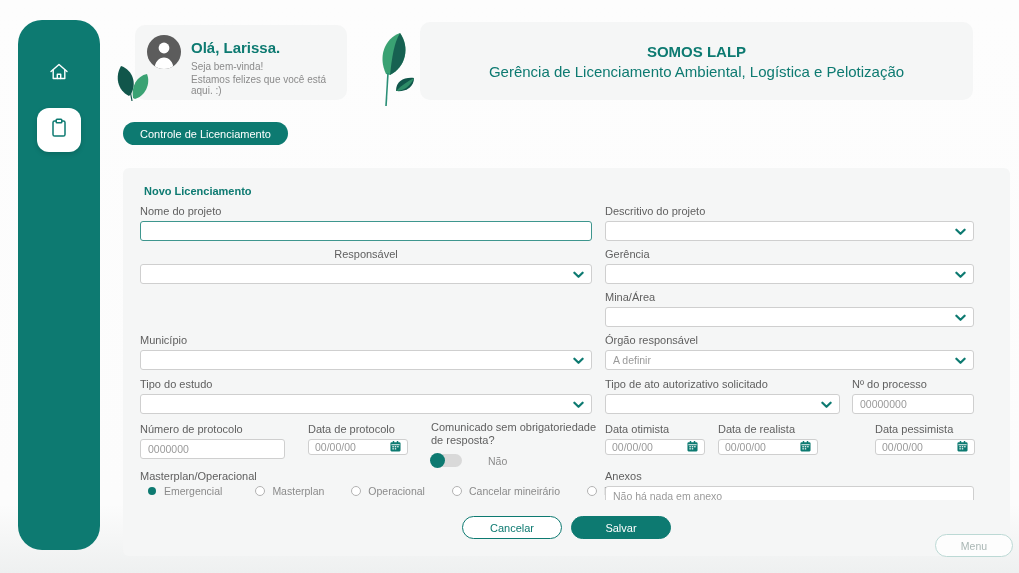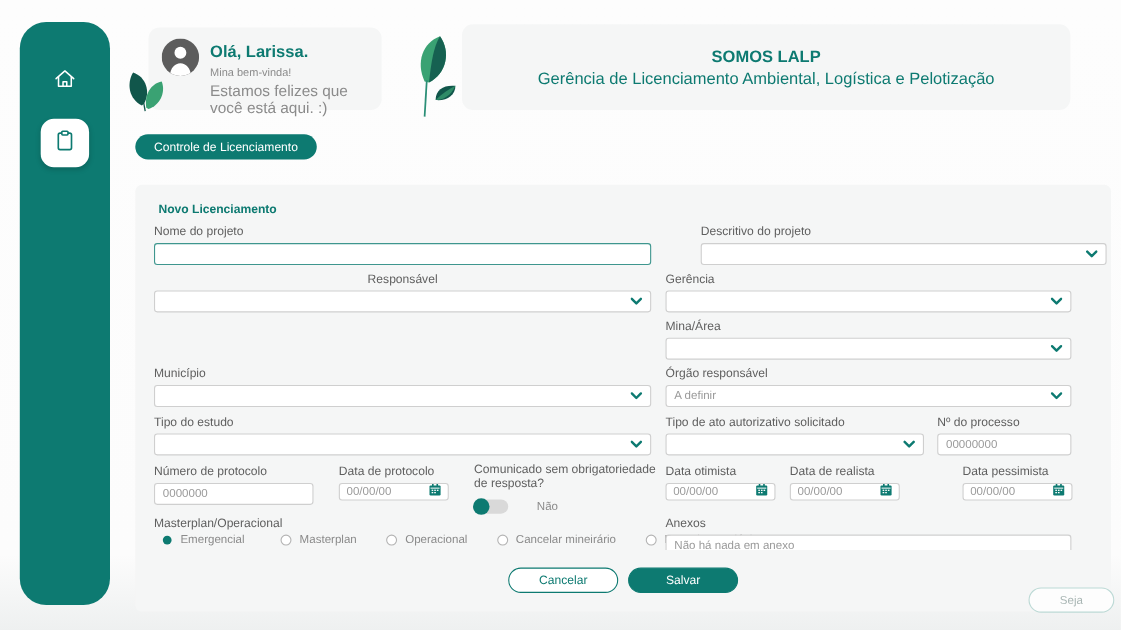--- a/index.html
+++ b/index.html
@@ -15,21 +15,21 @@
   .side-active { position:absolute; left:19px; top:88px; width:44px; height:44px;
                  background:#fff; border-radius:12px; display:flex; align-items:center;
                  justify-content:center; box-shadow:0 2px 5px rgba(0,0,0,.15); cursor:pointer; }
 
   
   .greet-card { position:absolute; left:135px; top:25px; width:212px; height:75px;
                 background:#f5f6f6; border-radius:10px; z-index:1; }
   .avatar { position:absolute; left:12px; top:10px; width:34px; height:34px; }
   .greet-title { position:absolute; left:56px; top:14px; font-size:15px; font-weight:bold; color:#0d7a71; }
   .greet-sub1 { position:absolute; left:56px; top:36px; font-size:10px; color:#8b8b8b; }
-  .greet-sub2 { position:absolute; left:56px; top:49px; font-size:14px; color:#8b8b8b; }
+  .greet-sub2 { position:absolute; left:56px; top:49px; font-size:10px; color:#8b8b8b; }
   .deco { position:absolute; z-index:2; }
   .deco-left { left:115px; top:56px; }
   .deco-plant { left:376px; top:29px; }
 
   .somos-card { position:absolute; left:420px; top:22px; width:553px; height:78px;
                 background:#f5f6f6; border-radius:10px; display:flex; flex-direction:column;
                 align-items:center; justify-content:center; gap:3px; }
   .somos-title { font-size:15px; font-weight:bold; color:#0d7a71; }
   .somos-sub { font-size:15px; font-weight:normal; color:#0d7a71; }
 
@@ -123,21 +123,21 @@
             </clipPath>
           </defs>
         <circle cx="17" cy="17" r="17" fill="#5c5c5c"></circle>
         <g clip-path="url(#avclip)">
           <circle cx="17" cy="13" r="5.4" fill="#ffffff"></circle>
           <path d="M7.5 34c0-7 4.6-11.5 9.5-11.5S26.5 27 26.5 34z" fill="#ffffff"></path>
         </g>
       </svg>
     </span>
     <div class="greet-title">Olá, Larissa.</div>
-    <div class="greet-sub1">Mina bem-vinda!</div>
+    <div class="greet-sub1">Seja bem-vinda!</div>
     <div class="greet-sub2">Estamos felizes que você está aqui. :)</div>
   </div>
 
   <span class="deco deco-left">
     <svg width="42" height="46" viewBox="0 0 42 46">
       <path d="M14 40 C2 34 0 20 6 10 C18 14 22 28 16 38 Z" fill="#11564b"></path>
       <path d="M18 42 C16 30 22 20 32 18 C36 28 30 40 20 43 Z" fill="#3aa273"></path>
       <path d="M15 34 L17 45" stroke="#11564b" stroke-width="1.2"></path>
     </svg>
   </span>
@@ -161,21 +161,21 @@
 
   <div class="form-card">
     <div class="form-content">
 
       <div class="form-title">Novo Licenciamento</div>
 
       <div class="fld" style="left:17px; top:37px; width:452px;">
         <label class="fld-label">Nome do projeto</label>
         <input class="tinput focused" type="text" style="">
       </div>
-      <div class="fld" style="left:482px; top:37px; width:369px;margin-left:32px;">
+      <div class="fld" style="left:482px; top:37px; width:369px;">
         <label class="fld-label">Descritivo do projeto</label>
         <div class="selectbox">
           <span class="select-value"></span>
           <span><svg width="11" height="8" viewBox="0 0 12 8">
                 <path d="M1.5 1.5 L6 6 L10.5 1.5" fill="none" stroke="#0d7a71" stroke-width="2.4" stroke-linecap="round" stroke-linejoin="round"></path>
               </svg></span>
         </div>
       </div>
 
       <div class="fld" style="left:17px; top:80px; width:452px;text-align:center;">
@@ -358,15 +358,15 @@
       </div>
 
     </div>
 
     <div class="form-actions">
       <button class="btn btn-cancel">Cancelar</button>
       <button class="btn btn-save">Salvar</button>
     </div>
   </div>
 
-  <button class="menu-btn">Seja</button>
+  <button class="menu-btn">Menu</button>
 
 </div>
 
 </body></html>

